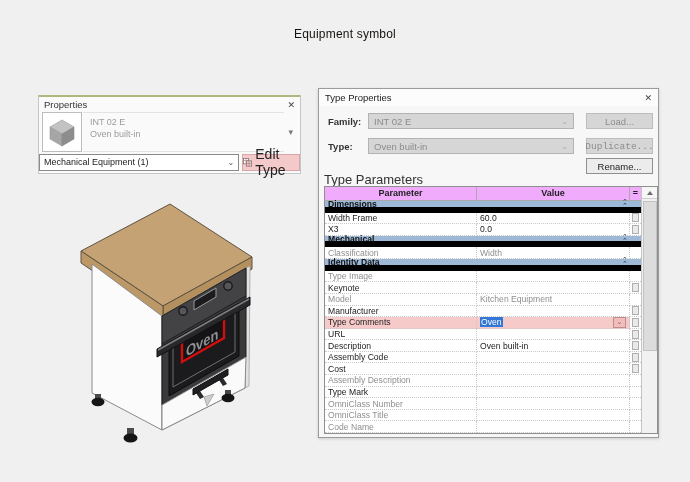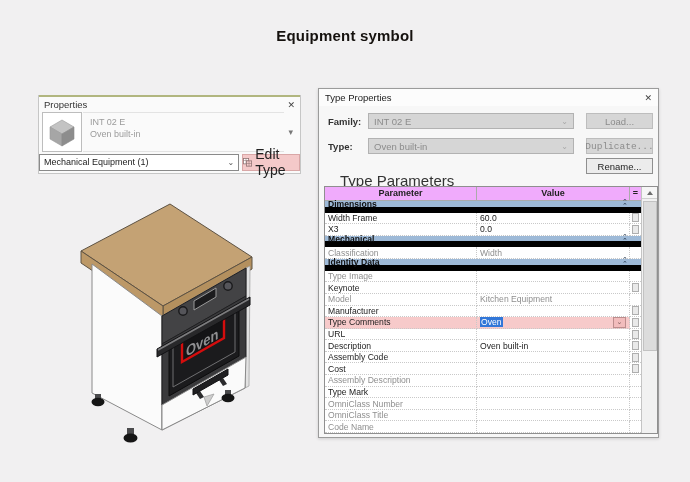--- a/index.html
+++ b/index.html
@@ -6,21 +6,21 @@
   html,body { width:690px; height:482px; }
   body {
     position: relative;
     background: #f1f0f1;
     font-family: "Liberation Sans", sans-serif;
     overflow: hidden;
     color: #1c1c1c;
   }
   .page-title {
     position: absolute; top: 27px; left: 0; width: 100%;
-    text-align: center; font-size: 15px; font-weight: 700; color: #15110e;
+    text-align: center; font-size: 12px; font-weight: 400; color: #15110e;
     letter-spacing: 0.2px;
   }
 
   
   .props {
     position: absolute; left: 38px; top: 95px; width: 263px; height: 79px;
     background: #fafafa; border: 1px solid #c6c6c6; border-top: none;
   }
   .props-accent { height: 2px; background: #b1b67f; }
   .props-header {
@@ -72,21 +72,21 @@
     font-size: 9.5px; display: flex; align-items: center; padding: 0 5px;
   }
   .fcombo .chev { margin-left: auto; font-size: 8px; color: #a8a8a8; }
   .dbtn {
     position: absolute; left: 267px; width: 67px; height: 16px;
     font-size: 9.5px; display: flex; align-items: center; justify-content: center;
   }
   .dbtn.disabled { background: #d6d6d6; border: 1px solid #bdbdbd; color: #8c8c8c; }
   .dbtn.enabled  { background: #ececec; border: 1px solid #8f8f8f; color: #222; }
   .btn-load { top: 24px; } .btn-dup { top: 49px; font-family: Liberation Mono, monospace; } .btn-ren { top: 69px; }
-  .tp-label { position: absolute; left: 21px; top: 83px; font-size: 15px; color: #333; }
+  .tp-label { position: absolute; left: 5px; top: 83px; font-size: 13px; color: #333; }
 
   
   .ptable {
     position: absolute; left: 5px; top: 97px; width: 334px; height: 248px;
     background: #fff; border: 1px solid #8f8f8f; display: flex;
   }
   .tmain { width: 316px; display: flex; flex-direction: column; }
   .thead { height: 14px; display: flex; background: #f0abfc; border-bottom: 1px solid #ababab; }
   .thead .hc {
     font-size: 9px; font-weight: 700; color: #222;

